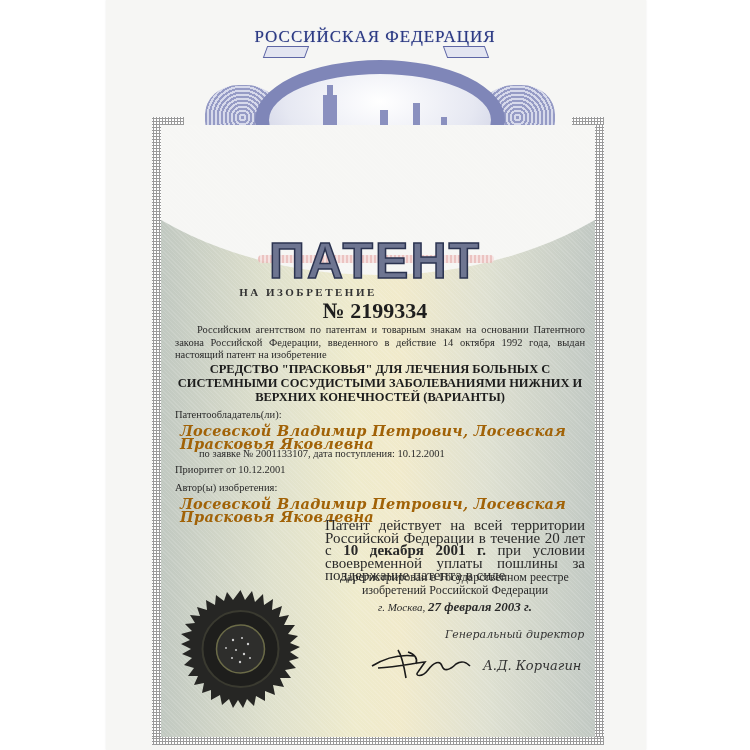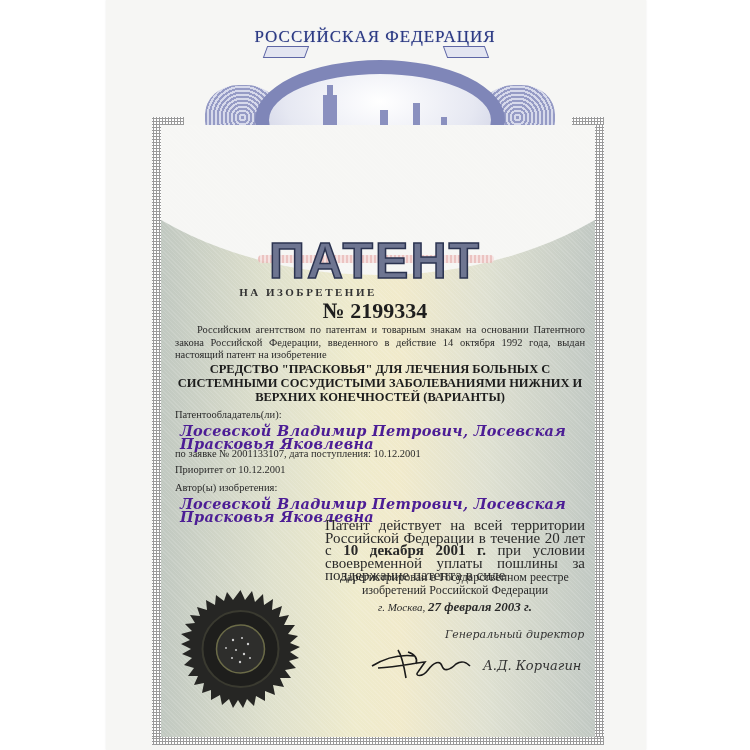--- a/index.html
+++ b/index.html
@@ -40,24 +40,24 @@
   .patent-word{position:absolute;left:0;width:750px;top:232px;text-align:center;font-size:50px;font-weight:bold;letter-spacing:2px;color:#6e7591;
     -webkit-text-stroke:1.5px #2b3350;font-family:Liberation Sans, sans-serif;}
   .patent-band{position:absolute;left:258px;width:236px;top:255px;height:8px;background:repeating-linear-gradient(90deg,#e9b7b5 0 2px,#f5dedd 2px 4px);border-radius:4px;opacity:0.8;}
   .subtitle{position:absolute;left:0;width:616px;top:286px;text-align:center;font-size:11px;font-weight:bold;letter-spacing:2.5px;color:#333;}
   .number{position:absolute;left:0;width:750px;top:298px;text-align:center;font-size:22px;font-weight:bold;color:#1e1e1e;}
 
   .content{position:absolute;left:175px;width:410px;font-size:10.5px;line-height:12.5px;color:#2a2a2a;}
   .intro{top:324px;text-align:justify;text-indent:22px;}
   .invention{position:absolute;left:160px;width:440px;top:362px;text-align:center;font-weight:bold;font-size:12.5px;line-height:14px;color:#1c1c1c;}
   .label{font-size:10.5px;}
-  .script{font-family:"DejaVu Serif",serif;font-style:italic;font-weight:bold;font-size:14.5px;color:#4c1d95;letter-spacing:0.3px;}
+  .script{font-family:"DejaVu Serif",serif;font-style:italic;font-weight:bold;font-size:14.5px;color:#a16207;letter-spacing:0.3px;}
   .holders-label{top:409px;font-family:Liberation Serif, serif;}
   .holders{top:425px;left:180px;}
-  .application{top:448px;}
+  .application{top:448px;margin-left:24px;}
   .priority{top:464px;}
   .authors-label{top:482px;}
   .authors{top:498px;left:180px;}
   .validity{position:absolute;left:325px;width:260px;top:519px;font-size:15px;line-height:12.5px;text-align:justify;color:#2a2a2a;}
   .registered{position:absolute;left:325px;width:260px;top:571px;font-size:12px;line-height:12.5px;text-align:center;color:#2a2a2a;font-family:Liberation Serif, serif;}
   .place-date{position:absolute;left:325px;width:260px;top:599px;text-align:center;font-size:11px;font-style:italic;color:#2a2a2a;}
   .place-date b{font-size:13px;}
   .director-title{position:absolute;left:445px;top:628px;font-style:italic;font-size:11px;color:#333;font-family:"DejaVu Serif",serif;}
   .signature{position:absolute;left:370px;top:642px;width:110px;height:40px;}
   .director-name{position:absolute;left:483px;top:658px;font-style:italic;font-size:13px;color:#333;font-family:"DejaVu Serif",serif;}

